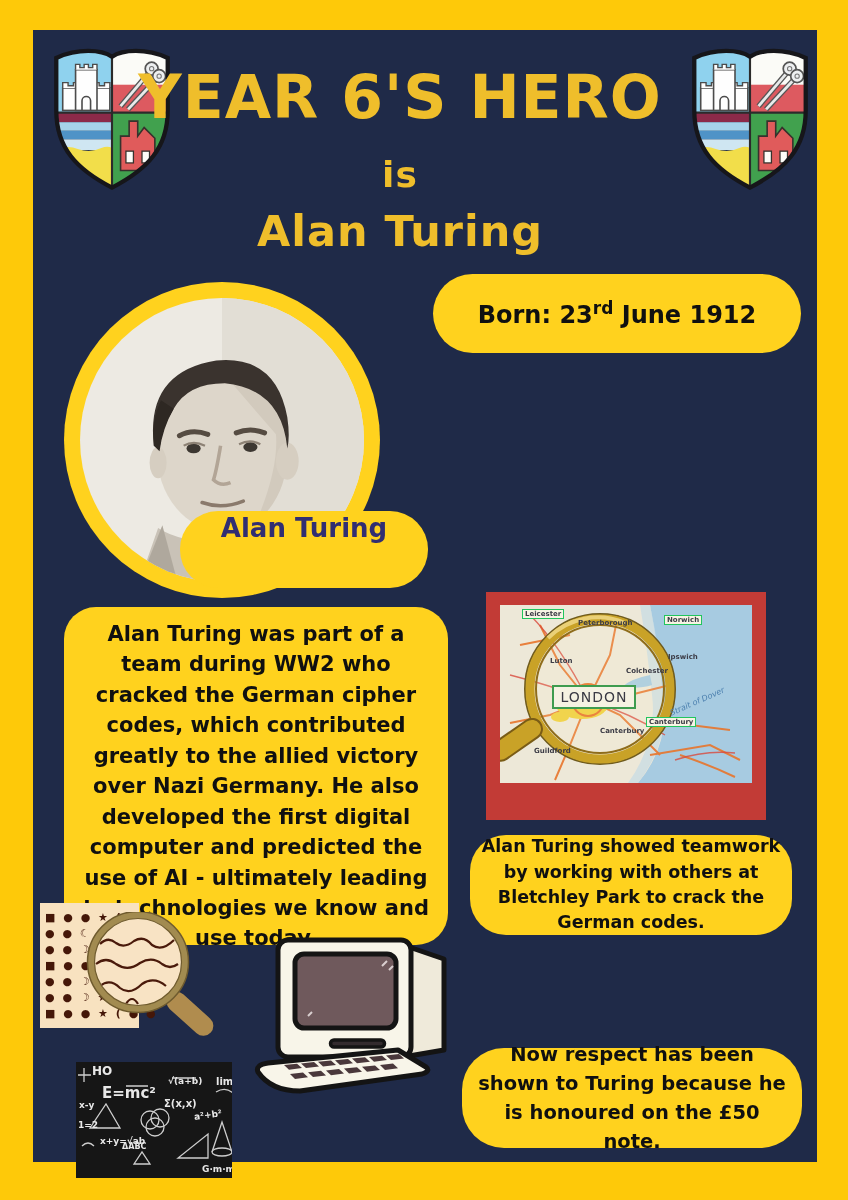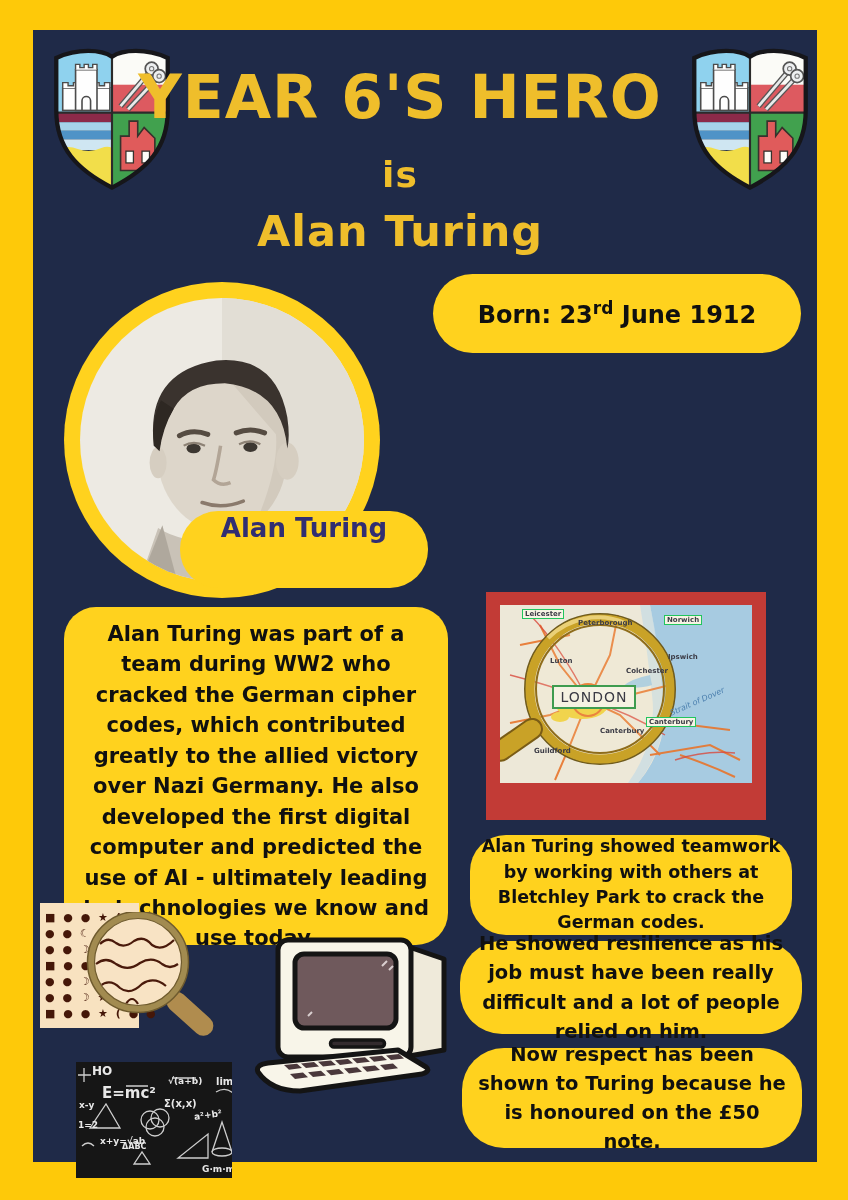--- a/index.html
+++ b/index.html
@@ -151,21 +151,20 @@
 
   <div id="caption" class="abs">
     <div class="c2">Alan Turing</div>
   </div>
 
   <div id="box-born" class="ybox">
     <span><span>Born: 23</span><sup>rd</sup><span> June 1912</span></span>
   </div>
   <div id="box-ww2" class="ybox">Alan Turing was part of a team during WW2 who cracked the German cipher codes, which contributed greatly to the allied victory over Nazi Germany. He also developed the first digital computer and predicted the use of AI  - ultimately leading to technologies we know and use today.</div>
   <div id="box-teamwork" class="ybox">Alan Turing showed teamwork by working with others at Bletchley Park to crack the German codes.</div>
-  <div id="box-resilience" class="ybox">He showed resilience as his job must have been really difficult and a lot of people relied on him.</div>
   <div id="box-respect" class="ybox">Now respect has been shown to Turing because he is honoured on the £50 note.</div>
 
   <div id="map-frame" class="abs">
     <div id="map-inner">
       <svg width="252" height="178" viewBox="0 0 252 178">
         <rect width="252" height="178" fill="#EDE8D8"></rect>
         <path d="M150 0 L252 0 L252 178 L138 178 Q170 140 163 92 Q158 40 150 0 Z" fill="#A7CBE1"></path>
         <path d="M150 0 Q160 45 164 92 Q169 138 138 178 L128 178 Q158 136 152 90 Q147 42 140 0 Z" fill="#BED9E8" opacity="0.6"></path>
         <path d="M150 70 Q130 74 122 82 Q140 84 152 80 Z" fill="#A7CBE1"></path>
         <g stroke="#E8752C" stroke-width="2" fill="none" opacity="0.9">

